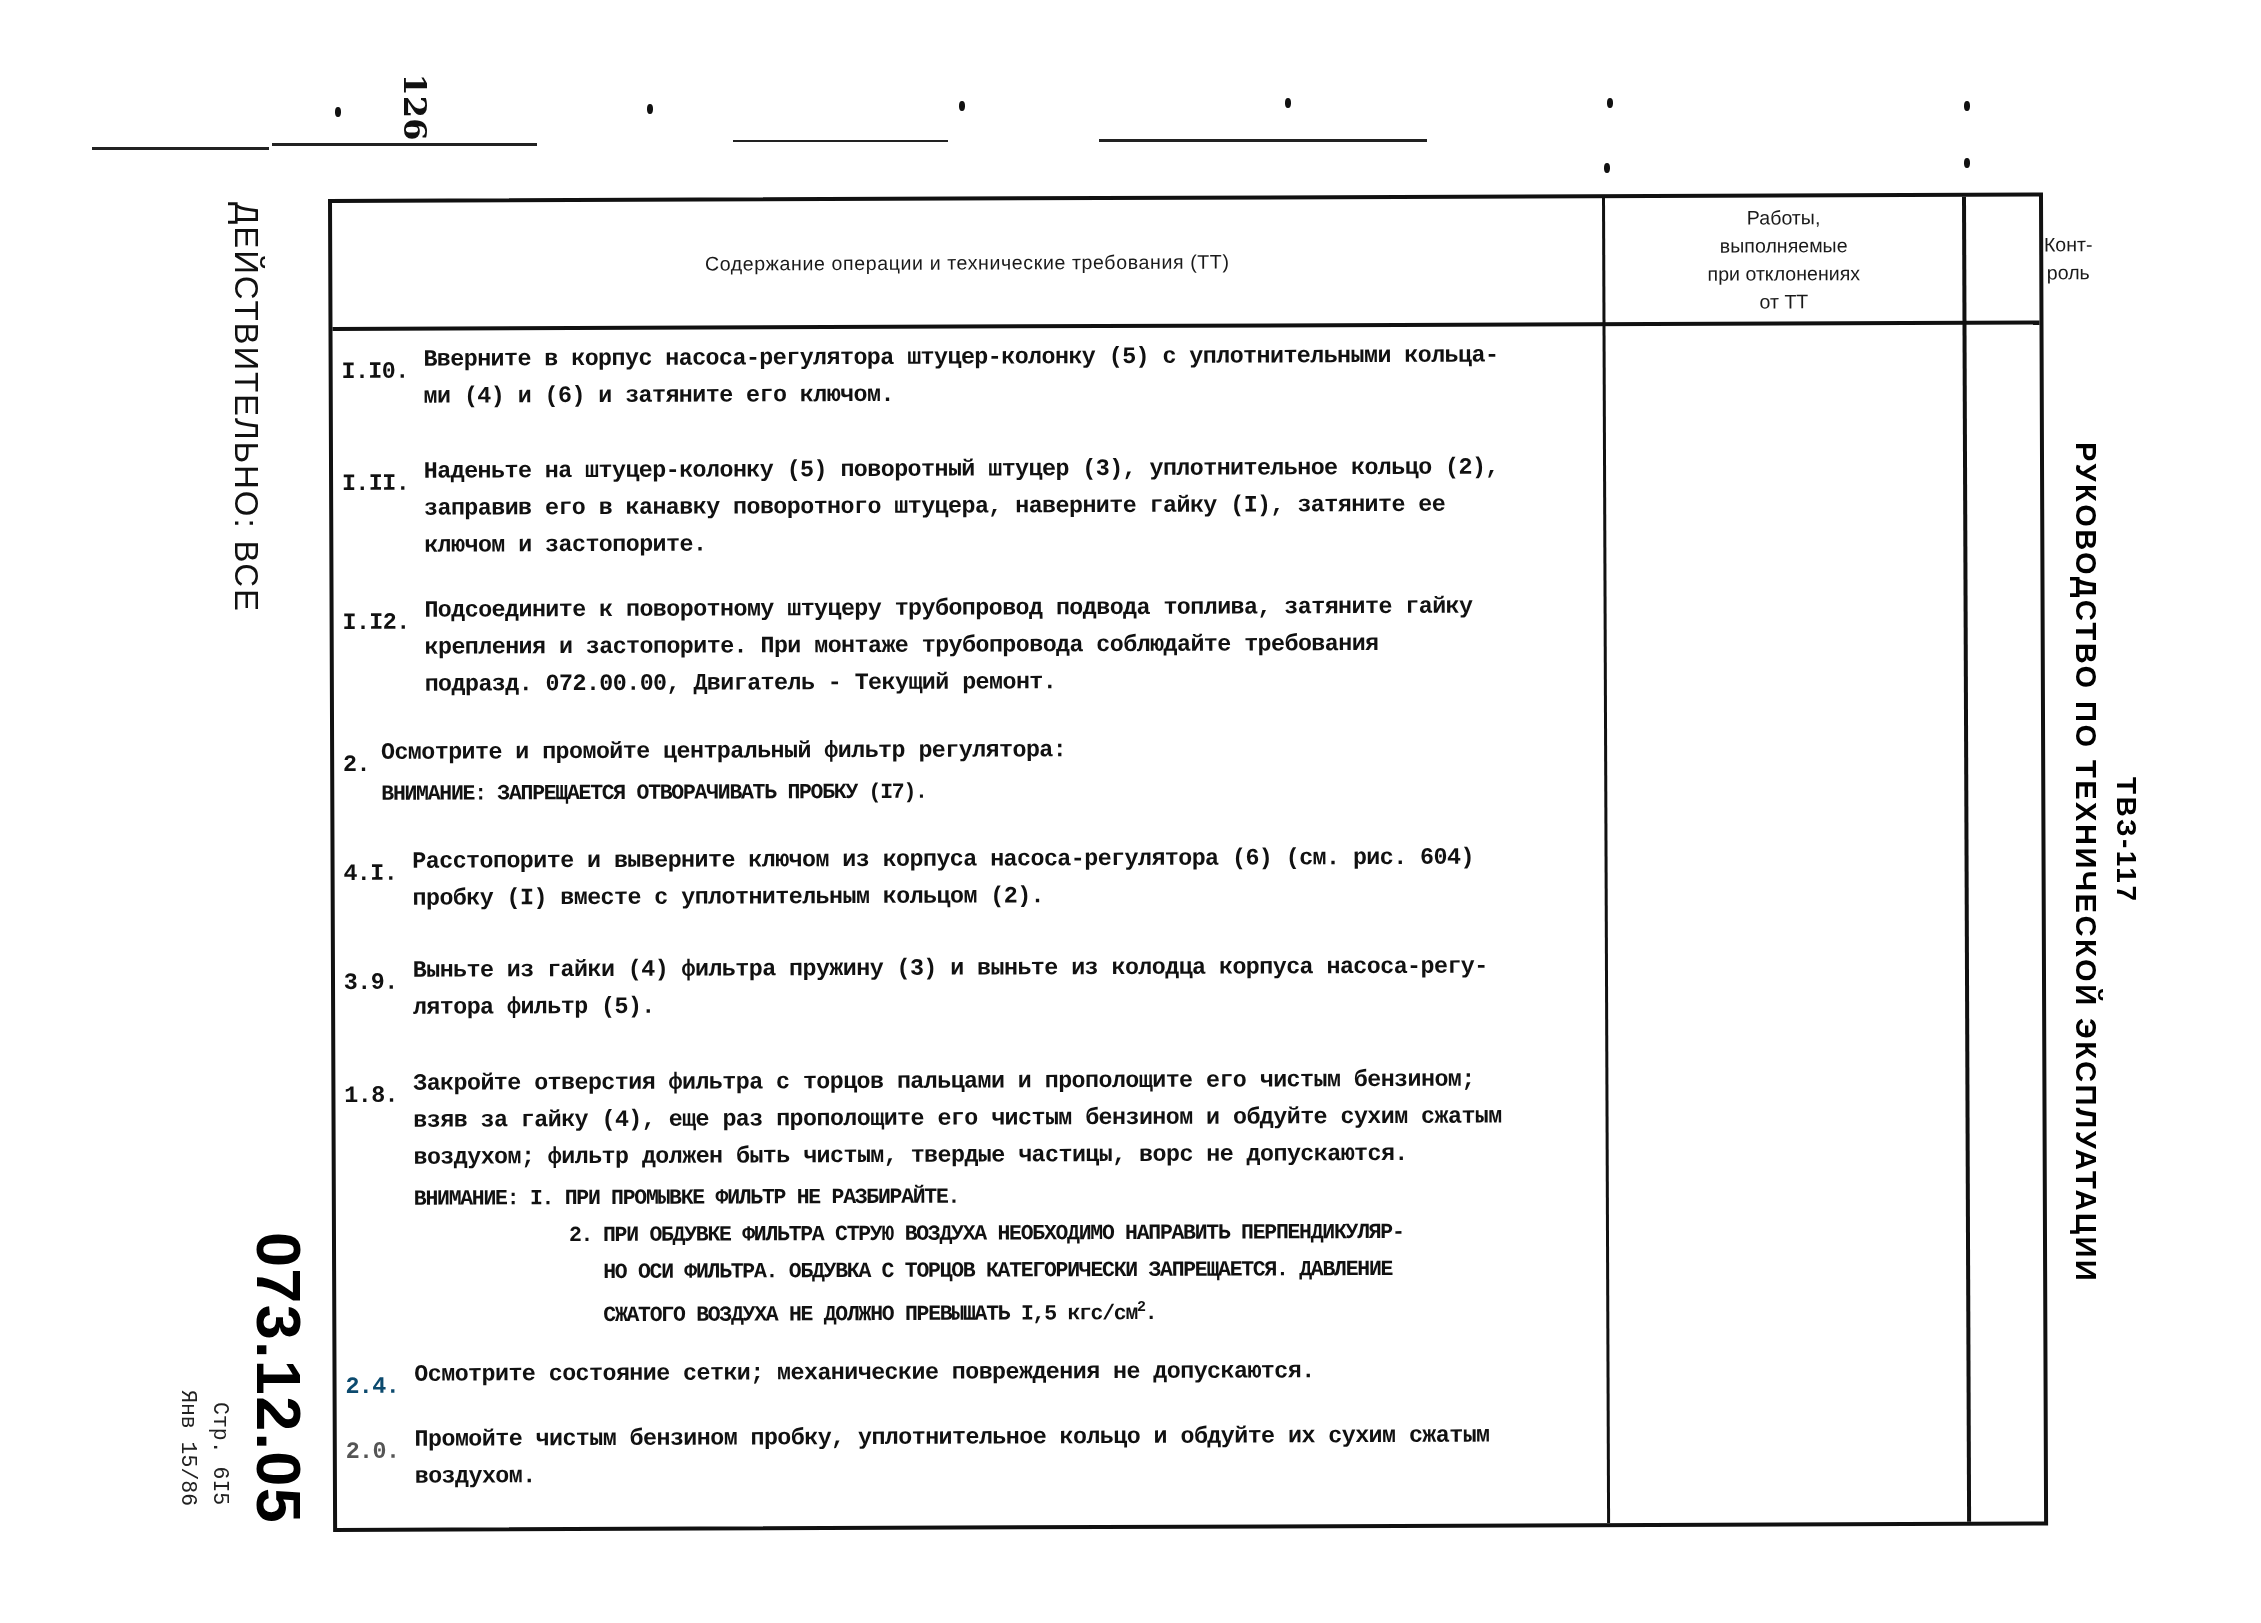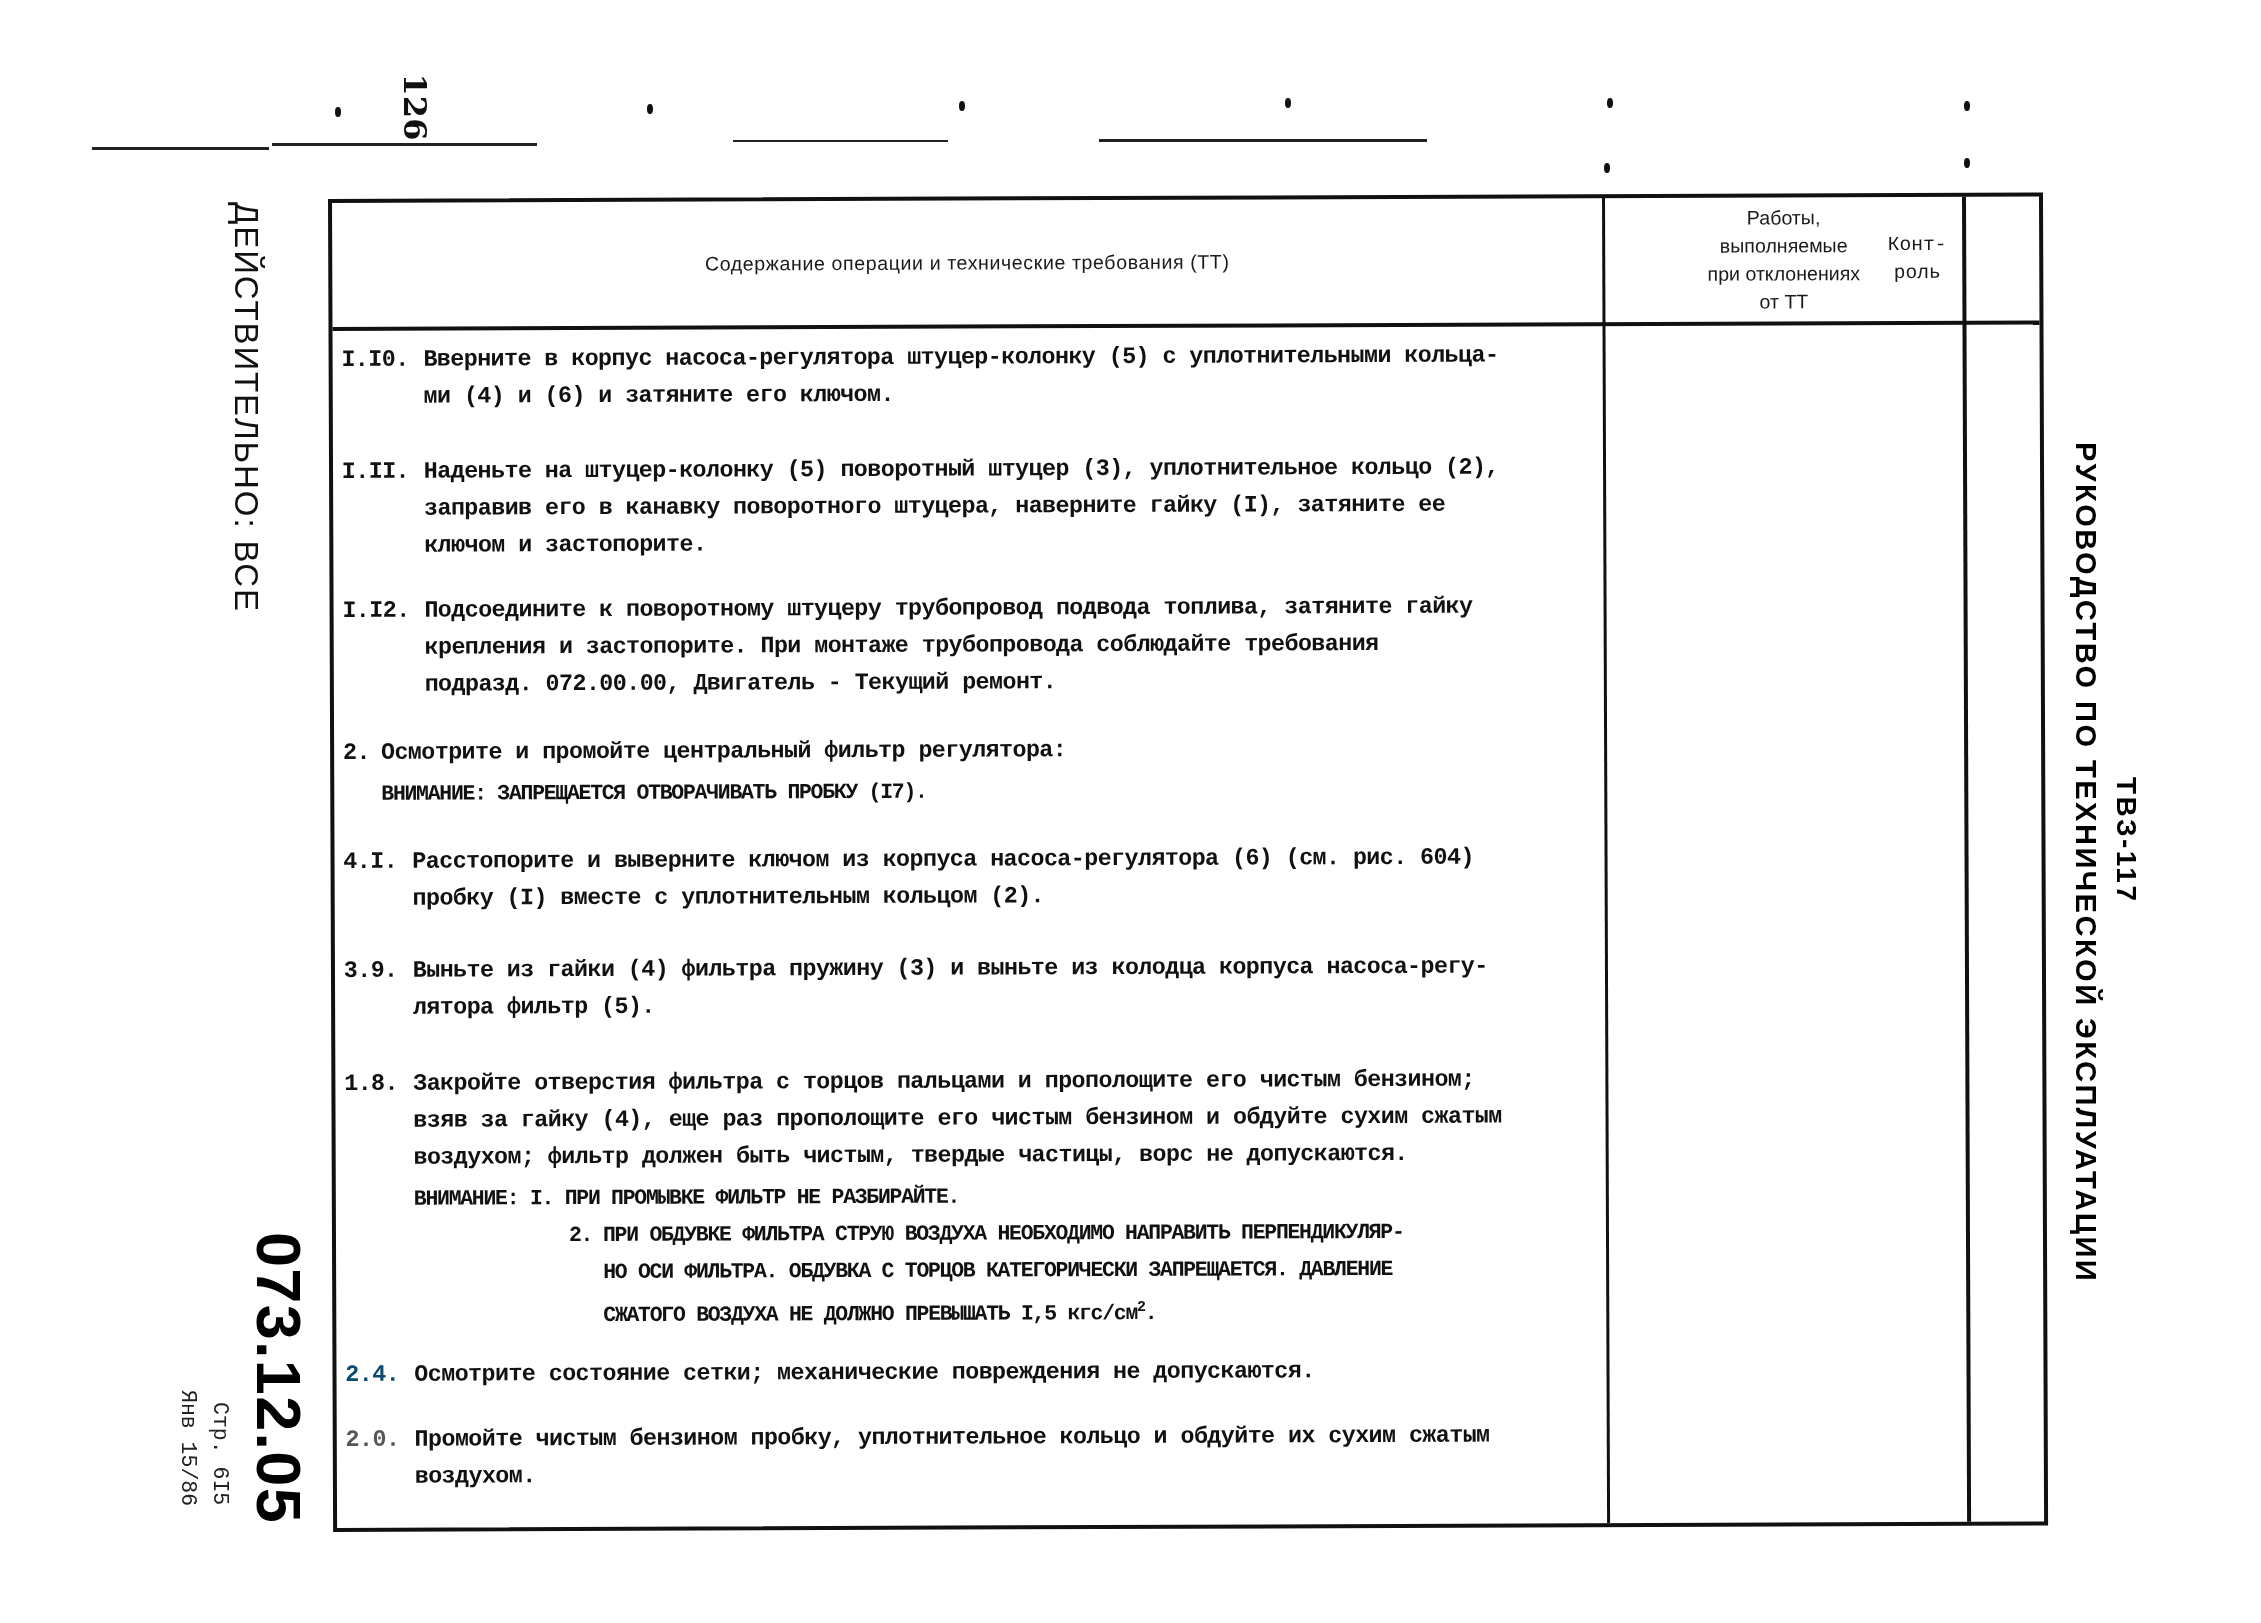--- a/index.html
+++ b/index.html
@@ -10,26 +10,26 @@
   .dot { position: absolute; width: 5.7px; height: 9.5px; border-radius: 50%; background: #111; }
   .handmark { position: absolute; left: 382px; top: 88px; font-family: "DejaVu Serif", serif; font-size: 32px; font-weight: bold; transform: rotate(90deg); transform-origin: center; }
 
   
   .table { position: absolute; left: 328px; top: 199px; width: 1715px; height: 1333px; border: 4.4px solid #111; box-sizing: border-box; transform: rotate(-0.22deg); transform-origin: left top; }
   .hdr-line { position: absolute; left: 0; right: 0; top: 124px; height: 3.8px; background: #111; }
   .vline { position: absolute; top: 0; bottom: 0; width: 3.2px; background: #111; }
   .hdr-cell { position: absolute; top: 0; height: 124px; display: flex; align-items: center; justify-content: center; text-align: center; font-family: "Liberation Sans Narrow", "Liberation Sans", sans-serif; font-size: 19.6px; line-height: 28px; color: #1a1a1a; }
   .hdr-main { left: 0; width: 1270px; letter-spacing: 0.6px; }
   .hdr-works { left: 1273px; width: 357px; }
-  .hdr-ctrl { left: 1547px; width: 76px; font-family: Liberation Mono, monospace; }
+  .hdr-ctrl { left: 1698px; width: 76px; }
 
   .body { position: absolute; left: 0; top: 128px; width: 1270px; }
   .tw { font-family: "Liberation Mono", "DejaVu Sans Mono", monospace; font-size: 23.4px; line-height: 37px; color: #111; font-weight: bold; letter-spacing: -0.6px; }
   .item { position: absolute; left: 8.8px; width: 1257px; }
-  .num { position: absolute; left: 0; top: 0; }
+  .num { position: absolute; left: 0; top: 12px; }
   .txt { position: absolute; left: 82px; right: 6.3px; top: 0; white-space: pre-line; }
   .txt.n1 { left: 38px; }
   .note { position: absolute; }
   .u { text-decoration-thickness: 2.5px; text-underline-offset: 5px; }
   .caps { font-size: 21.5px; letter-spacing: -1.3px; }
   sup { font-size: 15px; }
 
   
   .vert-left { position: absolute; font-family: "Liberation Sans", sans-serif; font-size: 33px; letter-spacing: 1.9px; color: #111; writing-mode: vertical-rl; }
   .docnum { position: absolute; font-family: "Liberation Sans", sans-serif; font-weight: bold; font-size: 63px; color: #000; writing-mode: vertical-rl; letter-spacing: 1.3px; }

